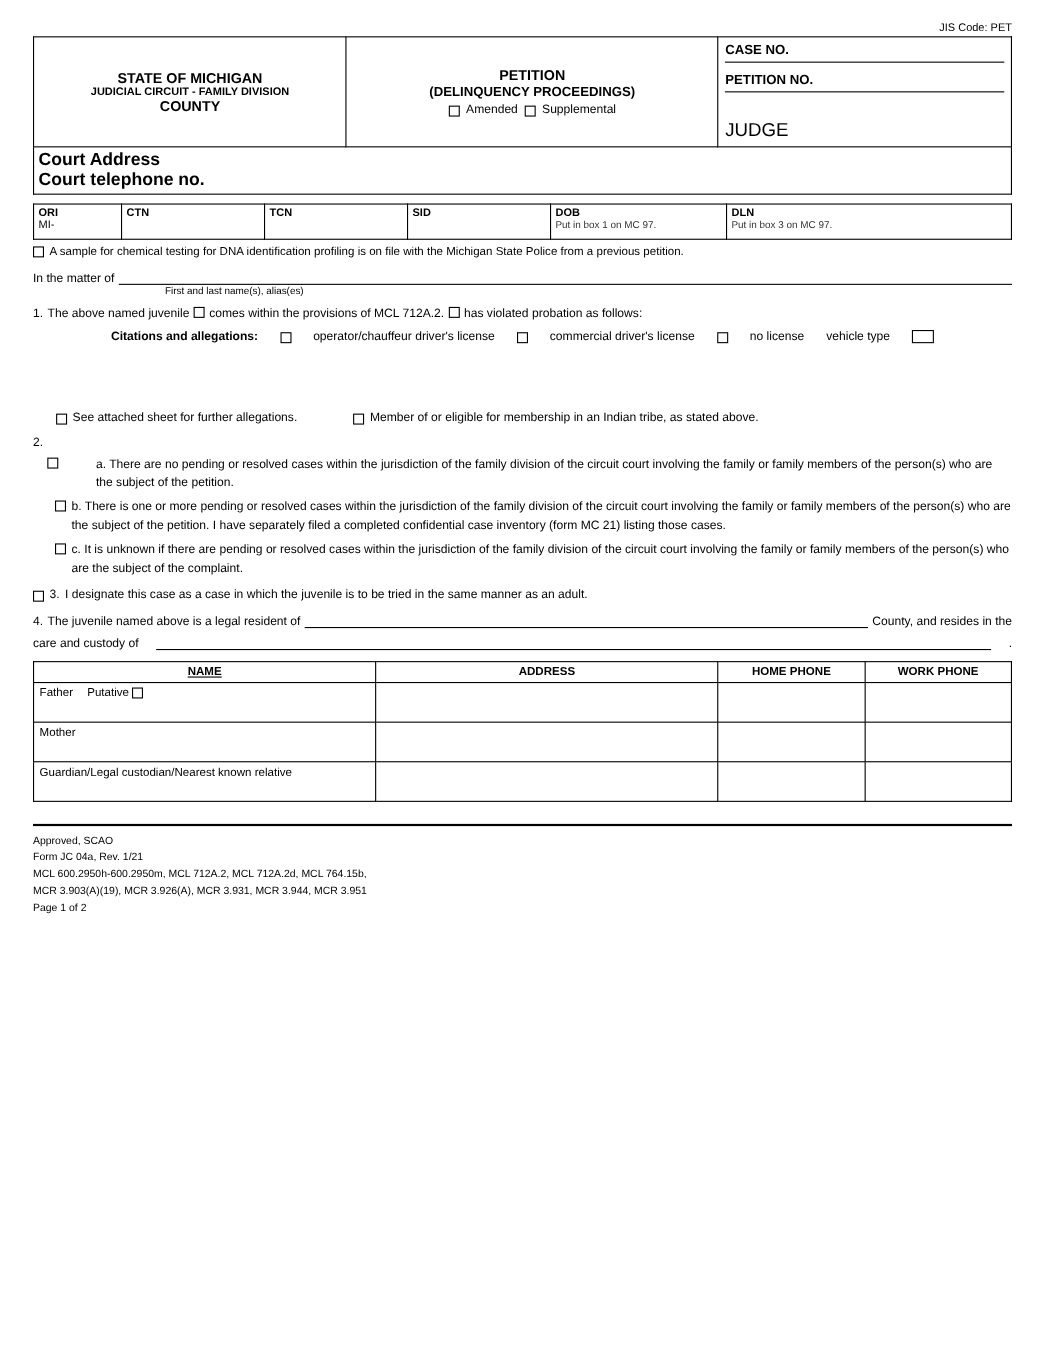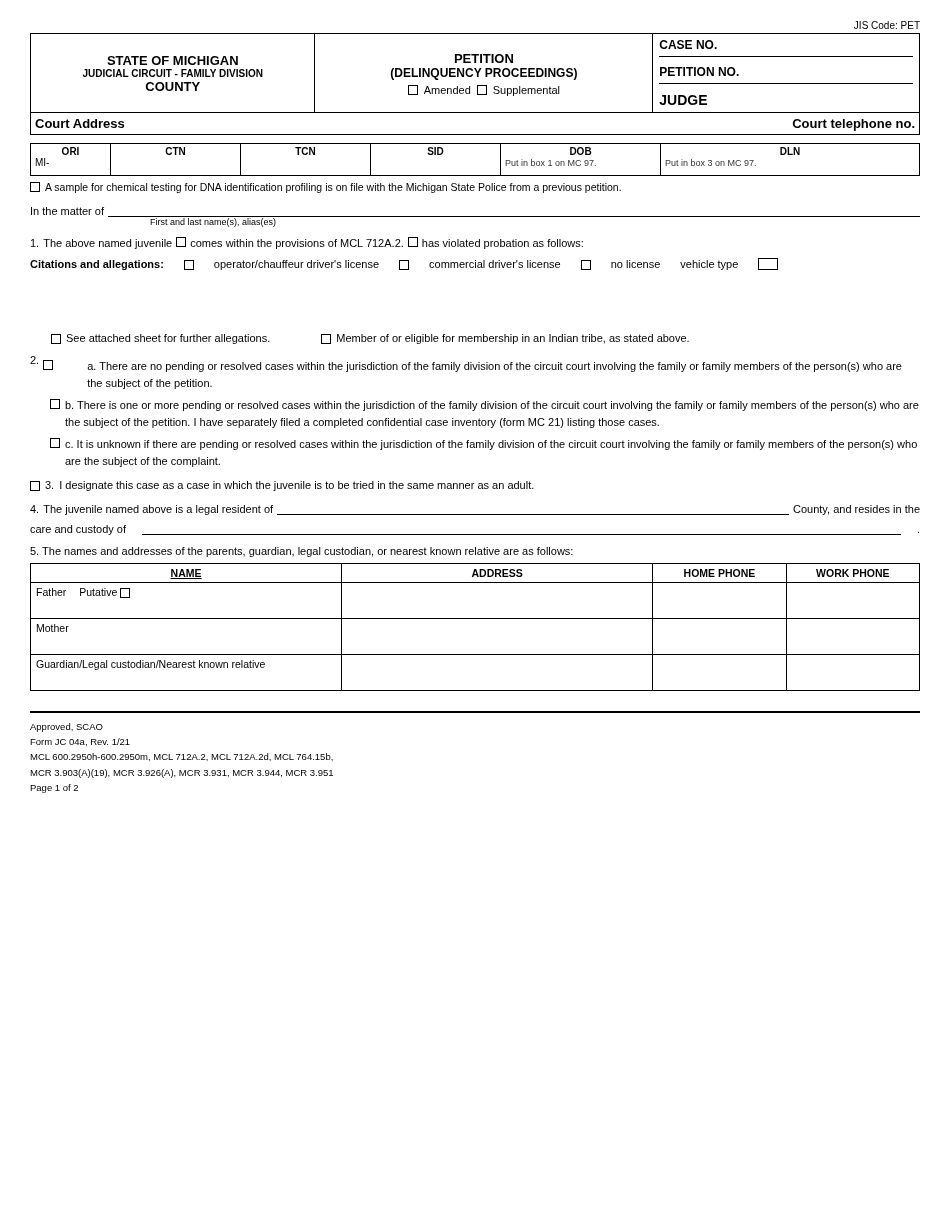--- a/index.html
+++ b/index.html
@@ -65,59 +65,60 @@
       margin-bottom: 4px;
     }
     .petition-label {
       font-weight: bold;
       font-size: 12px;
       border-bottom: 1px solid #000;
       padding-bottom: 4px;
       margin-bottom: 4px;
     }
     .judge-label {
-      font-weight: bold;
-      font-size: 14px;
+      font-weight: normal;
+      font-size: 17px;
+      margin-top: 17px;
     }
     .amended-row {
       display: flex;
       align-items: center;
       gap: 6px;
       justify-content: center;
       margin-top: 4px;
       font-size: 11px;
     }
     .court-address-row {
       display: flex;
       justify-content: space-between;
       border-bottom: 1px solid #000;
       border-left: 1px solid #000;
       border-right: 1px solid #000;
       padding: 3px 4px;
       font-weight: bold;
-      font-size: 13px;
+      font-size: 16px;
+      flex-direction: column;
     }
     .fields-table {
       width: 100%;
       border-collapse: collapse;
       margin-top: 8px;
     }
     .fields-table td {
       border: 1px solid #000;
       padding: 2px 4px;
       font-size: 10px;
       vertical-align: top;
       min-height: 32px;
       height: 32px;
     }
     .field-label {
       font-weight: bold;
       font-size: 10px;
       display: block;
-      text-align: center;
     }
     .field-sublabel {
       font-size: 9px;
       color: #333;
     }
     .checkbox-note {
       display: flex;
       align-items: flex-start;
       gap: 5px;
       margin: 6px 0;
@@ -350,21 +351,21 @@
 <div class="section-body">
   <div class="section-item">
     <div style="display:flex; align-items:flex-start; gap:4px; flex-wrap:wrap;">
       <span>1.</span>
       <span>The above named juvenile</span>
       <span class="inline-checkbox"></span>
       <span>comes within the provisions of MCL 712A.2.</span>
       <span class="inline-checkbox"></span>
       <span>has violated probation as follows:</span>
     </div>
-    <div style="display:flex; align-items:center; gap:20px; margin-top:4px; flex-wrap:wrap;">
+    <div style="display:flex; align-items:center; gap:20px; margin-top:4px; flex-wrap:wrap;justify-content:center;">
       <span style="font-weight:bold;">Citations and allegations:</span>
       <span class="inline-checkbox"></span>
       <span>operator/chauffeur driver's license</span>
       <span class="inline-checkbox"></span>
       <span>commercial driver's license</span>
       <span class="inline-checkbox"></span>
       <span>no license</span>
       <span>vehicle type</span>
       <span class="vehicle-box"></span>
     </div>
@@ -378,21 +379,21 @@
   </div>
   <div class="allegation-item">
     <span class="inline-checkbox"></span>
     <span>Member of or eligible for membership in an Indian tribe, as stated above.</span>
   </div>
 </div>
 
 <div class="section2">
   <div style="display:flex; align-items:flex-start; gap:4px;">
     <span>2.</span>
-    <div class="sub-item" style="padding-left:0; margin-top:4px;gap:34px;">
+    <div class="sub-item" style="padding-left:0; margin-top:18px;gap:34px;">
       <span class="inline-checkbox"></span>
       <span class="sub-item-content">a. There are no pending or resolved cases within the jurisdiction of the family division of the circuit court involving the family or family members of the person(s) who are the subject of the petition.</span>
     </div>
   </div>
   <div class="sub-item">
     <span class="inline-checkbox"></span>
     <span class="sub-item-content">b. There is one or more pending or resolved cases within the jurisdiction of the family division of the circuit court involving the family or family members of the person(s) who are the subject of the petition. I have separately filed a completed confidential case inventory (form MC 21) listing those cases.</span>
   </div>
   <div class="sub-item">
     <span class="inline-checkbox"></span>
@@ -412,24 +413,20 @@
   <span class="underline-field" style="min-width:250px;"></span>
   <span>County, and resides in the</span>
 </div>
 <div class="section4-line2">
   <span>care and custody of</span>
   <span class="underline-field" style="min-width:500px;"></span>
   <span>.</span>
 </div>
 
 <div class="section5">
-  <div>
-    <span>5.</span>
-    <span>The names and addresses of the parents, guardian, legal custodian, or nearest known relative are as follows:</span>
-  </div>
 
   <table class="names-table">
     <thead>
       <tr>
         <th style="width:35%;text-decoration:underline;">NAME</th>
         <th style="width:35%;">ADDRESS</th>
         <th style="width:15%;">HOME PHONE</th>
         <th style="width:15%;">WORK PHONE</th>
       </tr>
     </thead>

